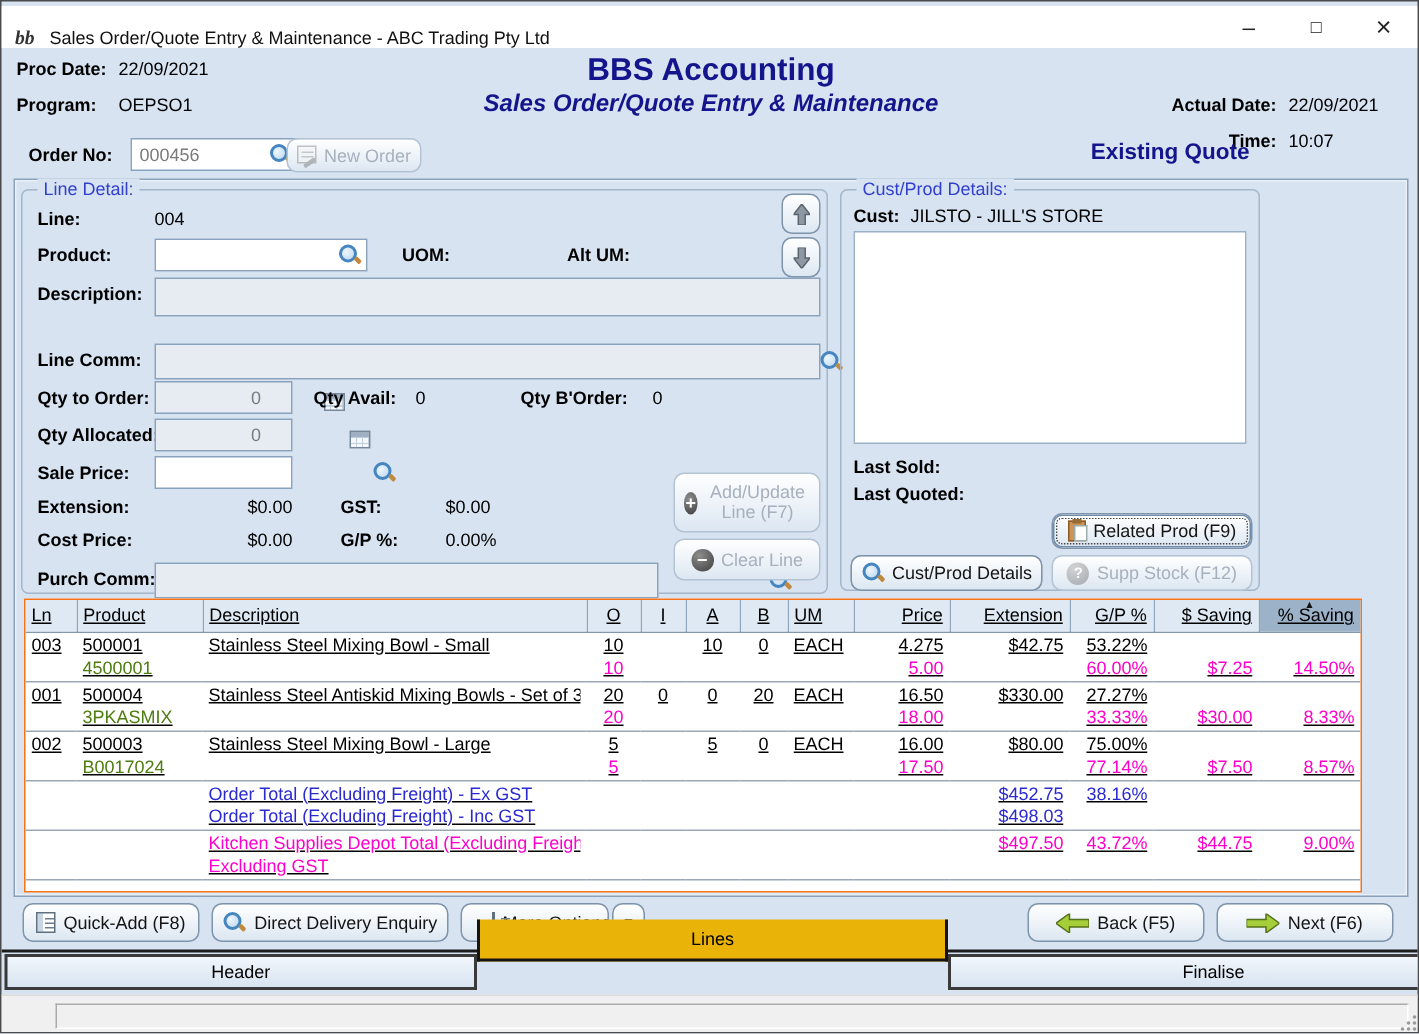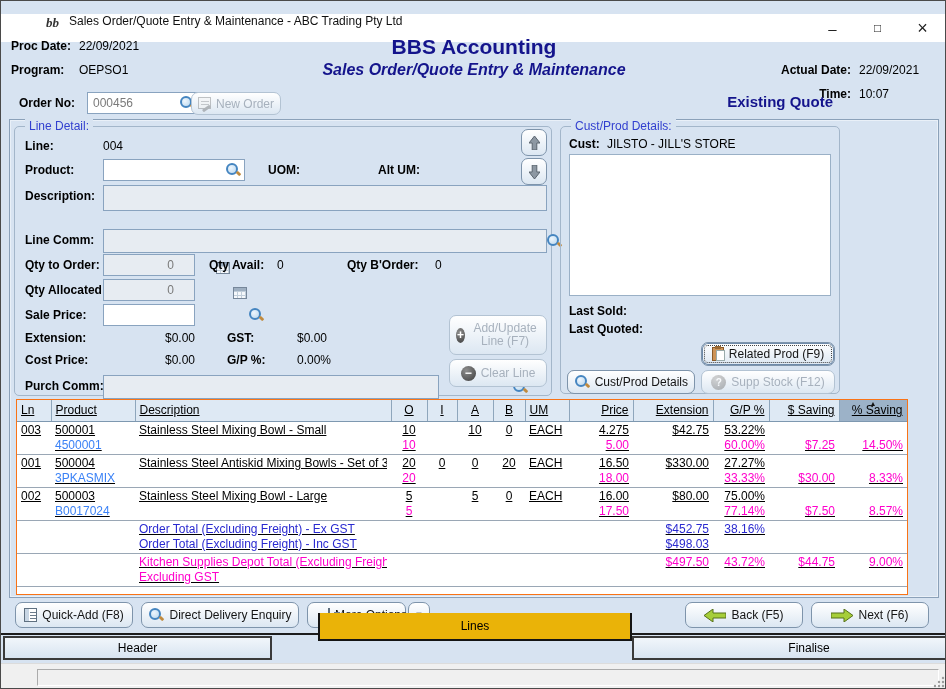--- a/index.html
+++ b/index.html
@@ -1,21 +1,21 @@
 <!DOCTYPE html>
 <html><head>
 <meta charset="utf-8">
 <style>
   * { box-sizing: border-box; }
   html,body { margin:0; padding:0; }
   body { font-family:"Liberation Sans", sans-serif; font-size:12px; color:#000; }
   .window { position:relative; width:946px; height:689px; background:#d7e3f1; border:1px solid #4a4a4a; overflow:hidden; }
 
   
-  .titlebar { position:absolute; top:13px; left:0; right:0; height:28px; background:#ffffff; display:flex; align-items:flex-start;padding-left:36px; }
+  .titlebar { position:absolute; top:3px; left:0; right:0; height:28px; background:#ffffff; display:flex; align-items:flex-end; }
   .titlebar .app-ic { margin-left:8px; width:18px; height:16px; flex:0 0 auto; }
   .titlebar .ttl { margin-left:6px; font-size:12px; color:#111; white-space:nowrap; }
   .wcontrols { position:absolute; right:0; top:0; height:28px; display:flex; }
   .wc { width:45px; height:28px; display:flex; align-items:center; justify-content:center; font-size:15px; color:#222; }
   .wc.max { font-size:12px; }
 
   
   .lbl { position:absolute; font-weight:bold; white-space:nowrap; }
   .val { position:absolute; white-space:nowrap; }
   .navy { color:#14148c; font-weight:bold; }
@@ -85,21 +85,21 @@
   table.grid { border-collapse:collapse; table-layout:fixed; width:890px; font-size:12px; }
   .grid thead th { background:#dee9f4; border-right:1px solid #8ea6bc; border-bottom:1px solid #7e98b0; height:21px; font-weight:normal; padding:0 4px; position:relative; overflow:visible; white-space:nowrap; }
   .grid thead th.sorted { background:#9cb2c8; }
   .grid thead th .arrow { position:absolute; top:0; left:0; right:0; font-size:7px; line-height:7px; text-align:center; color:#111; }
   .grid th.l, .grid td.l { text-align:left; }
   .grid th.c, .grid td.c { text-align:center; }
   .grid th.r, .grid td.r { text-align:right; }
   .grid tbody td { vertical-align:top; padding:1px 4px 1px; border-bottom:1px solid #9aa7b5; }
   .grid .l1, .grid .l2 { height:15px; line-height:15px; white-space:nowrap; overflow:hidden; }
   .grid .l2 { color:#ff00cc; }
-  .grid .l2.k { color:#3b82f6; }
+  .grid .l2.k { color:#4d7c0f; }
   .grid tr.total-blue .l1, .grid tr.total-blue .l2 { color:#2a2ad0; }
   .grid tr.total-magenta .l1, .grid tr.total-magenta .l2 { color:#ff00cc; }
   .grid tr.filler td { border-bottom:none; height:22px; }
 
   
   .tabline { position:absolute; left:0; top:632px; width:946px; height:2px; background:#1c1c1c; }
   .tab { position:absolute; top:635px; height:24px; background:linear-gradient(#f1f6fb,#d8e4f1); border:2px solid #3a3a3a; display:flex; align-items:center; justify-content:center; }
   .tab.active { top:612px; height:28px; background:#eab308; border-top:none; border-color:#141414; z-index:2; }
 
   
@@ -594,21 +594,21 @@
   </div>
   <div class="btn" style="left:810px;top:601px;width:118px;height:26px;">
     <svg class="arrow-svg" width="22" height="13" viewBox="0 0 22 13">
         <polygon points="22,6.5 13,0 13,4 0,4 0,9 13,9 13,13" fill="#a6ce39" stroke="#55701a" stroke-width="1"></polygon>
       </svg>
     <span>Next (F6)</span>
   </div>
 
   
   <div class="tabline"></div>
-  <div class="tab" style="left:2px;width:269px;">
+  <div class="tab" style="left:2px;width:315px;">
       <span>Header</span>
     </div>
   <div class="tab active" style="left:317px;width:314px;">
       <span>Lines</span>
     </div>
   <div class="tab" style="left:631px;width:354px;">
       <span>Finalise</span>
     </div>
 
   

